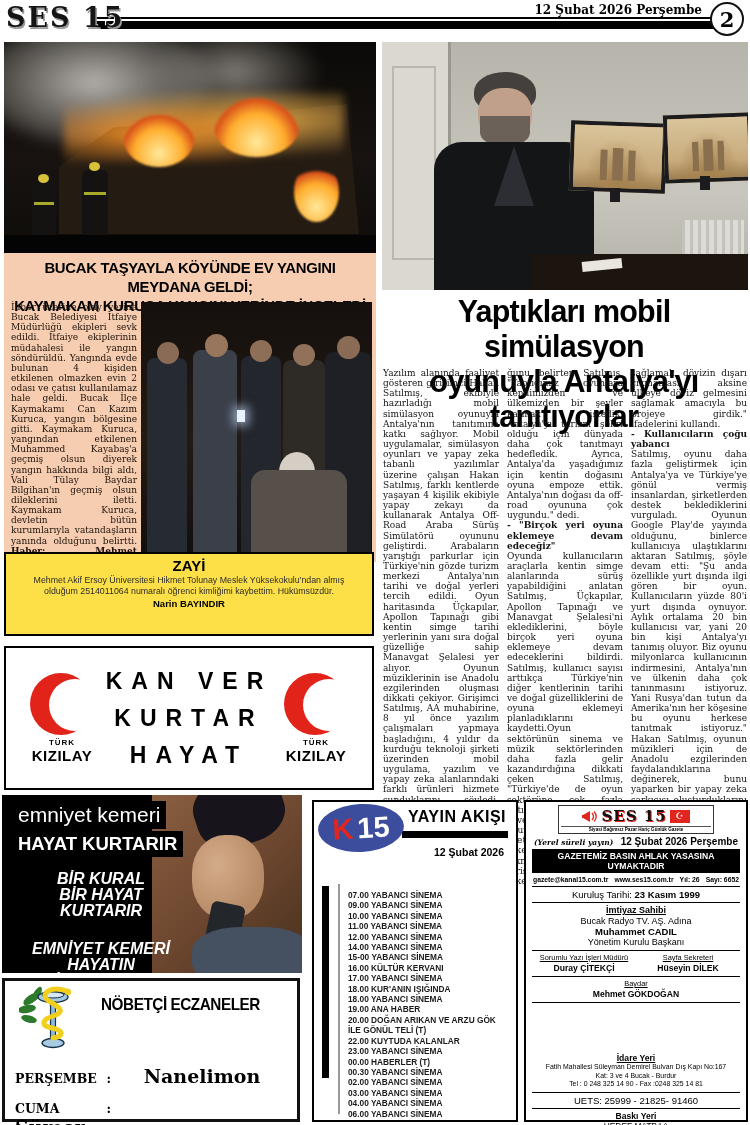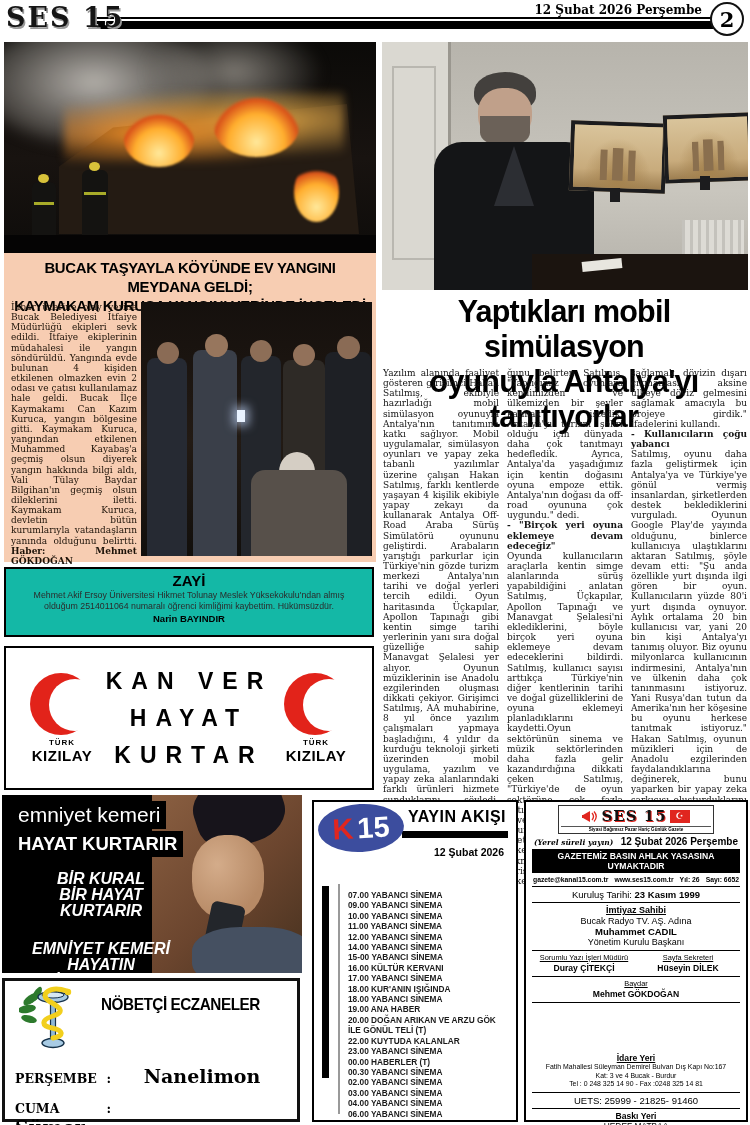--- a/index.html
+++ b/index.html
@@ -48,21 +48,21 @@
   
   #crowd-photo{position:absolute;left:137px;top:49px;width:231px;height:254px;
     background:linear-gradient(180deg,#15100d,#221a14 55%,#120f0c);overflow:hidden;}
   .person{position:absolute;border-radius:8px 8px 0 0;}
   .head{position:absolute;border-radius:50%;}
   #phone-glow{position:absolute;left:96px;top:108px;width:8px;height:12px;background:#e8f2ff;box-shadow:0 0 10px 4px rgba(200,220,255,.6);}
   #scarf-person{position:absolute;left:110px;top:168px;width:96px;height:86px;background:#57504a;border-radius:14px 14px 0 0;}
   #scarf-head{position:absolute;left:138px;top:150px;width:36px;height:40px;background:#d5cec4;border-radius:50% 50% 45% 45%;}
 
   
-  #zayi{left:4px;top:567px;width:370px;height:70px;border:2px solid #000;background:#14b8a6;
+  #zayi{left:4px;top:552px;width:370px;height:84px;border:2px solid #000;background:#fde047;
     text-align:center;box-sizing:border-box;}
   #zayi-title{font-weight:bold;font-size:15px;margin-top:3px;}
   #zayi-body{font-size:8.8px;line-height:11px;color:#2b2b2b;margin-top:1px;padding:0 14px;}
   #zayi-name{font-weight:bold;font-size:9.5px;margin-top:1px;}
 
   
   #kanver{left:4px;top:646px;width:370px;height:144px;border:2.5px solid #000;background:#fff;
     box-sizing:border-box;display:flex;align-items:center;justify-content:space-between;padding:0 16px;}
   .kizilay{width:80px;text-align:center;}
   .crescent{position:relative;width:64px;height:64px;margin:0 auto;}
@@ -247,22 +247,22 @@
     <div class="kizilay">
       <div class="crescent">
         <div class="c-red"></div>
         <div class="c-cut"></div>
       </div>
       <div class="kz-top">TÜRK</div>
       <div class="kz-bot">KIZILAY</div>
     </div>
     <div id="kanver-text">
       <div>KAN VER</div>
+      <div>KURTAR</div>
       <div>HAYAT</div>
-      <div>KURTAR</div>
     </div>
     <div class="kizilay">
       <div class="crescent">
         <div class="c-red"></div>
         <div class="c-cut"></div>
       </div>
       <div class="kz-top">TÜRK</div>
       <div class="kz-bot">KIZILAY</div>
     </div>
   </div>

